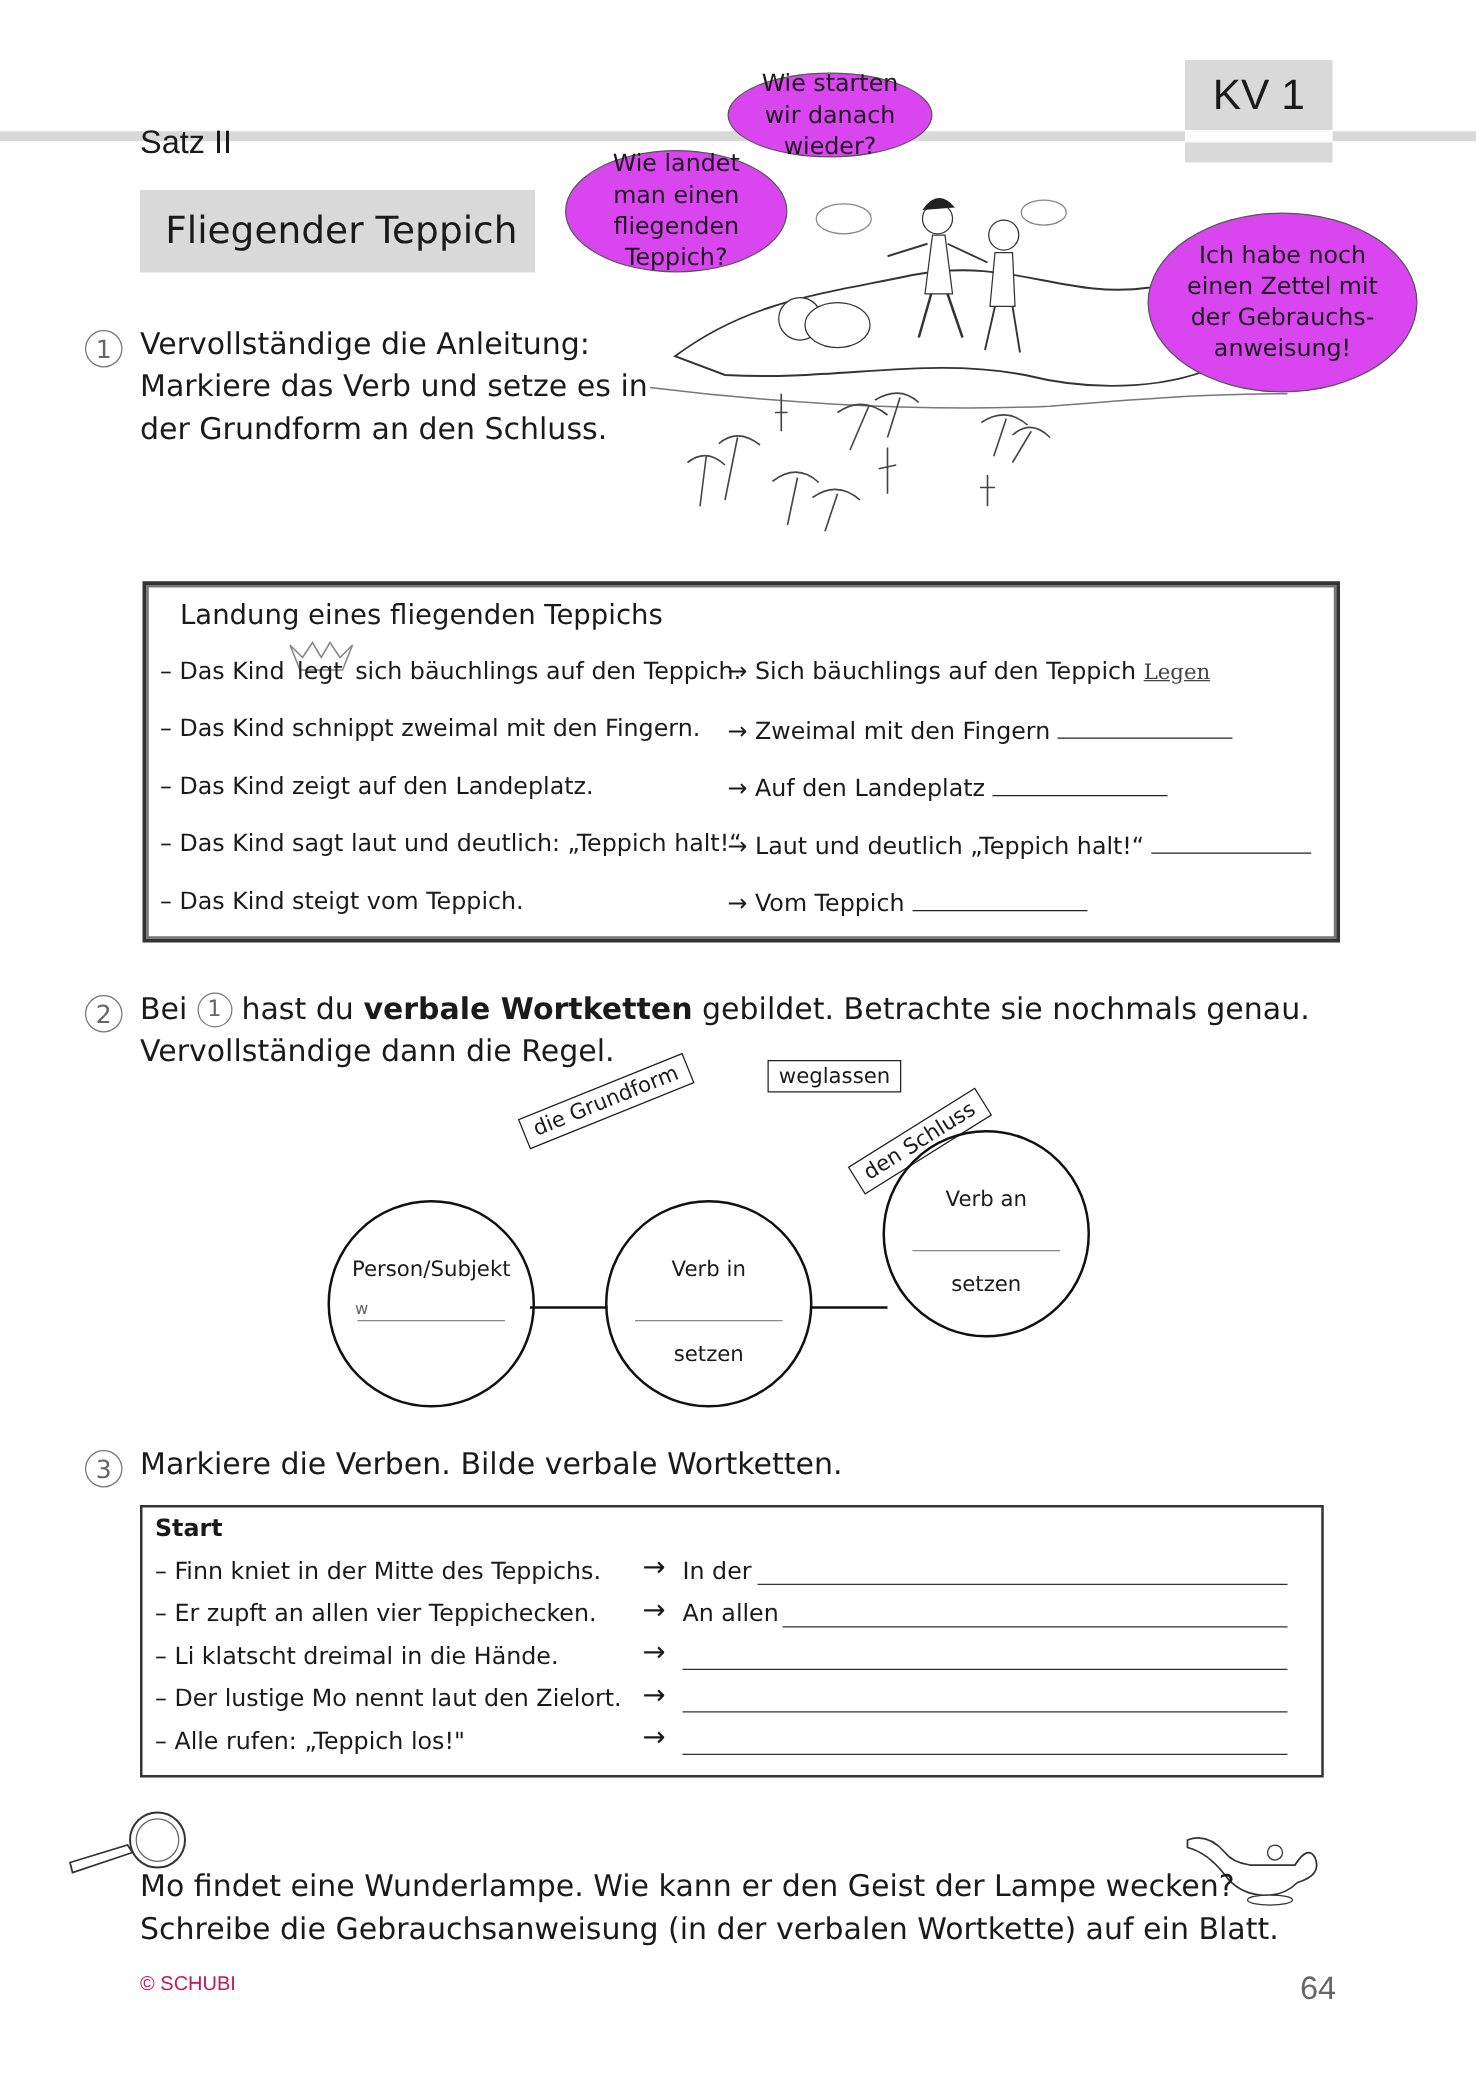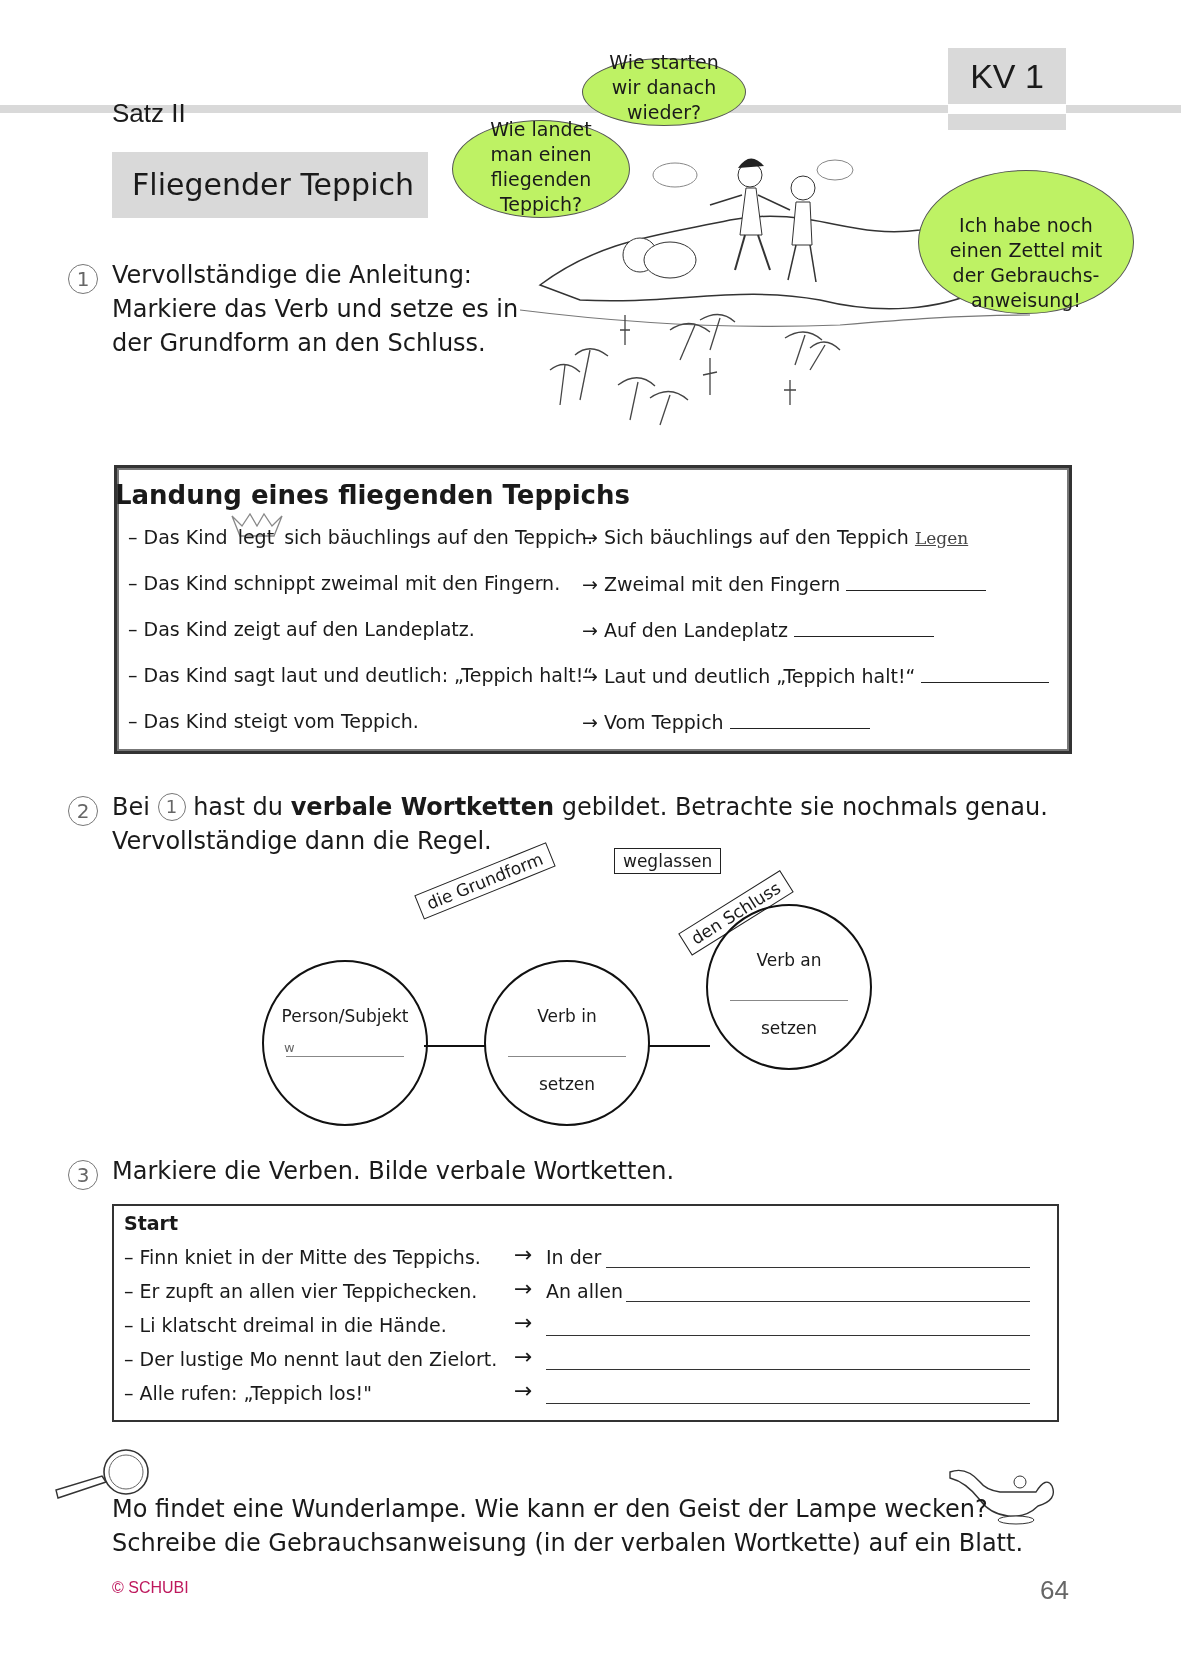--- a/index.html
+++ b/index.html
@@ -10,25 +10,25 @@
   .header-rule-gap { left:948px; top:105px; width:118px; height:8px; background:#fff; }
   .section-label { left:112px; top:66px; font-family:"Liberation Sans", sans-serif; font-size:26px;margin-top:32px; }
   .kv-box { left:948px; top:48px; width:118px; height:56px; background:#d9d9d9;
             font-family:"Liberation Sans", sans-serif; font-size:34px; text-align:center; line-height:56px; }
   .kv-box-lower { left:948px; top:114px; width:118px; height:16px; background:#d9d9d9; }
   .title-box { left:112px; top:152px; width:316px; height:66px; background:#d9d9d9;
                font-size:30px; line-height:66px; text-align:right; padding-right:14px; box-sizing:border-box; }
   .num-circle { width:28px; height:28px; border:1.5px solid #777; border-radius:50%;
                 font-size:20px; line-height:28px; text-align:center; color:#666; font-family:"DejaVu Sans", sans-serif; }
   .task-text { font-size:24px; line-height:34px; }
-  .bubble { position:absolute; background:#bef264; border:1.6px solid #555; border-radius:50%;
-            text-align:center; font-size:19px; line-height:25px; display:flex; align-items:flex-end; justify-content:center; }
+  .bubble { position:absolute; background:#d946ef; border:1.6px solid #555; border-radius:50%;
+            text-align:center; font-size:19px; line-height:25px; display:flex; align-items:center; justify-content:center; }
   .box1 { left:114px; top:465px; width:952px; height:283px; border:3px solid #333;
           box-shadow: inset 0 0 0 2px #777; }
-  .box1-title { left:115px; top:480px; font-weight:bold; font-size:26px; }
+  .box1-title { left:144px; top:480px; font-weight:normal; font-size:22px; }
   .row1 { position:absolute; left:128px; font-size:19px; }
   .row1-right { position:absolute; font-size:19px; }
   .blank { display:inline-block; border-bottom:1.5px solid #222; height:18px; vertical-align:baseline; }
   .crown { display:inline-block; position:relative; padding:0 4px; }
   .legen { font-family:"DejaVu Serif", serif; font-size:17px; text-decoration:underline; color:#444; }
   .word-card { position:absolute; border:1.8px solid #222; background:#fff; font-size:17px; padding:2px 8px; white-space:nowrap; }
   .circle-node { position:absolute; width:162px; height:162px; border:2px solid #111; border-radius:50%; }
   .node-label { position:absolute; width:100%; text-align:center; font-size:17px; }
   .node-line { position:absolute; left:22px; width:118px; border-bottom:1.5px solid #888; }
   .connector { position:absolute; height:2px; background:#111; }

